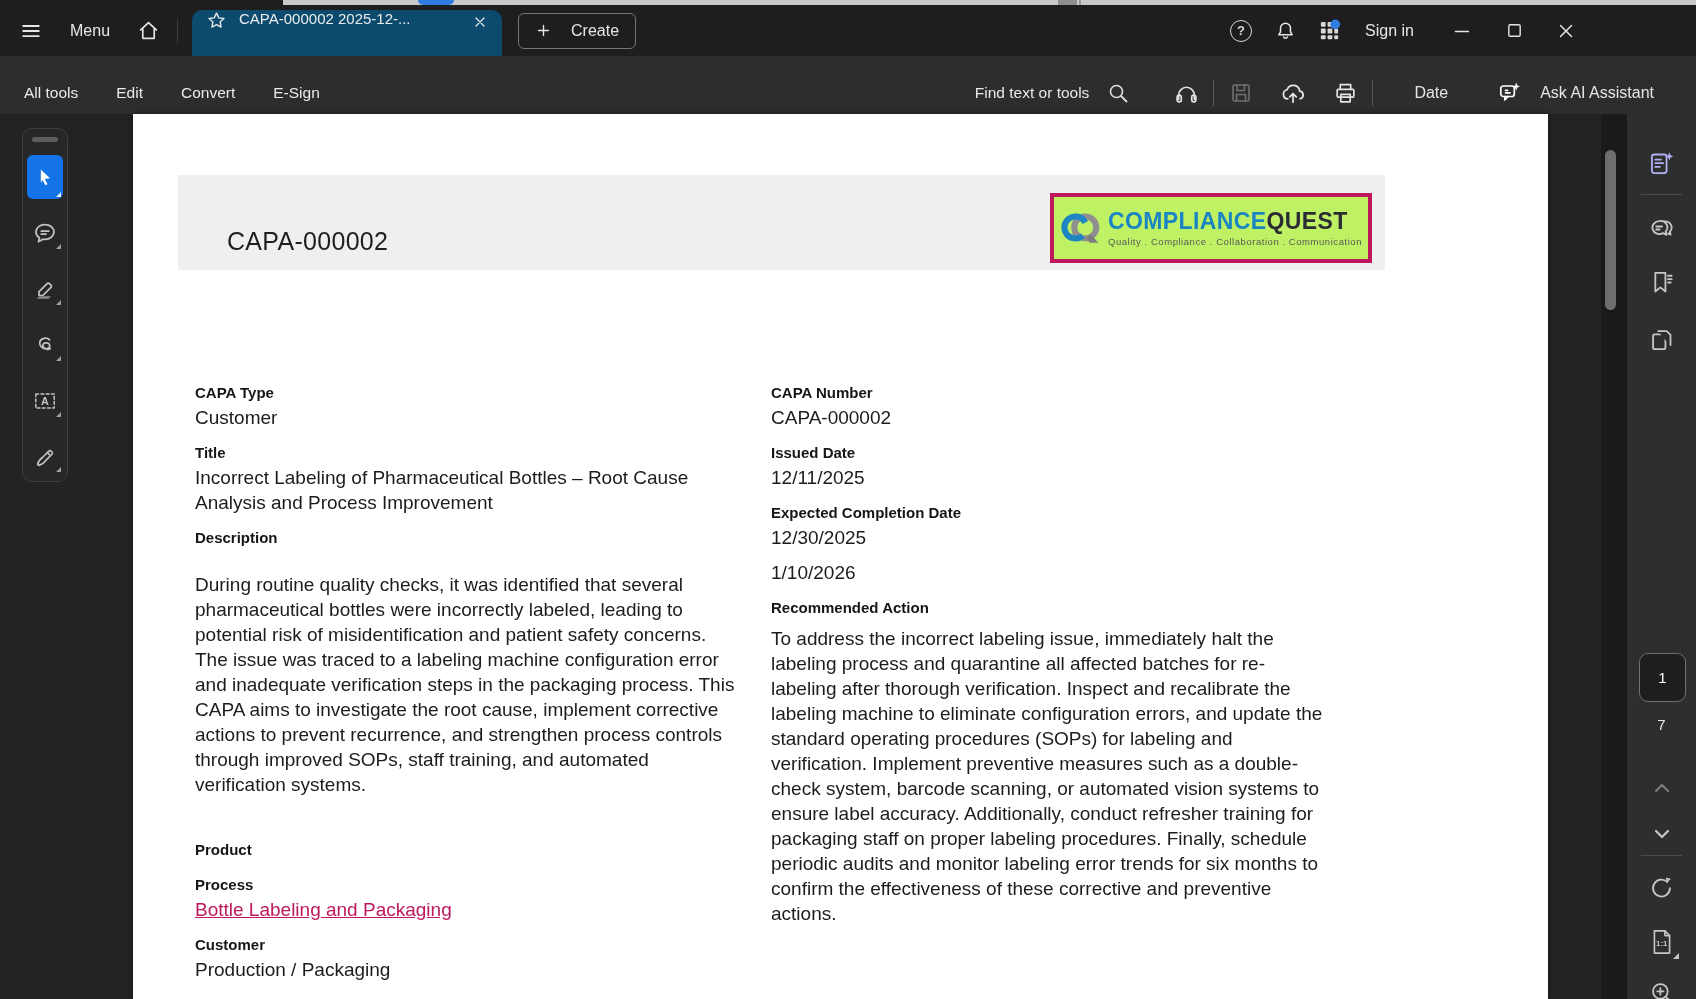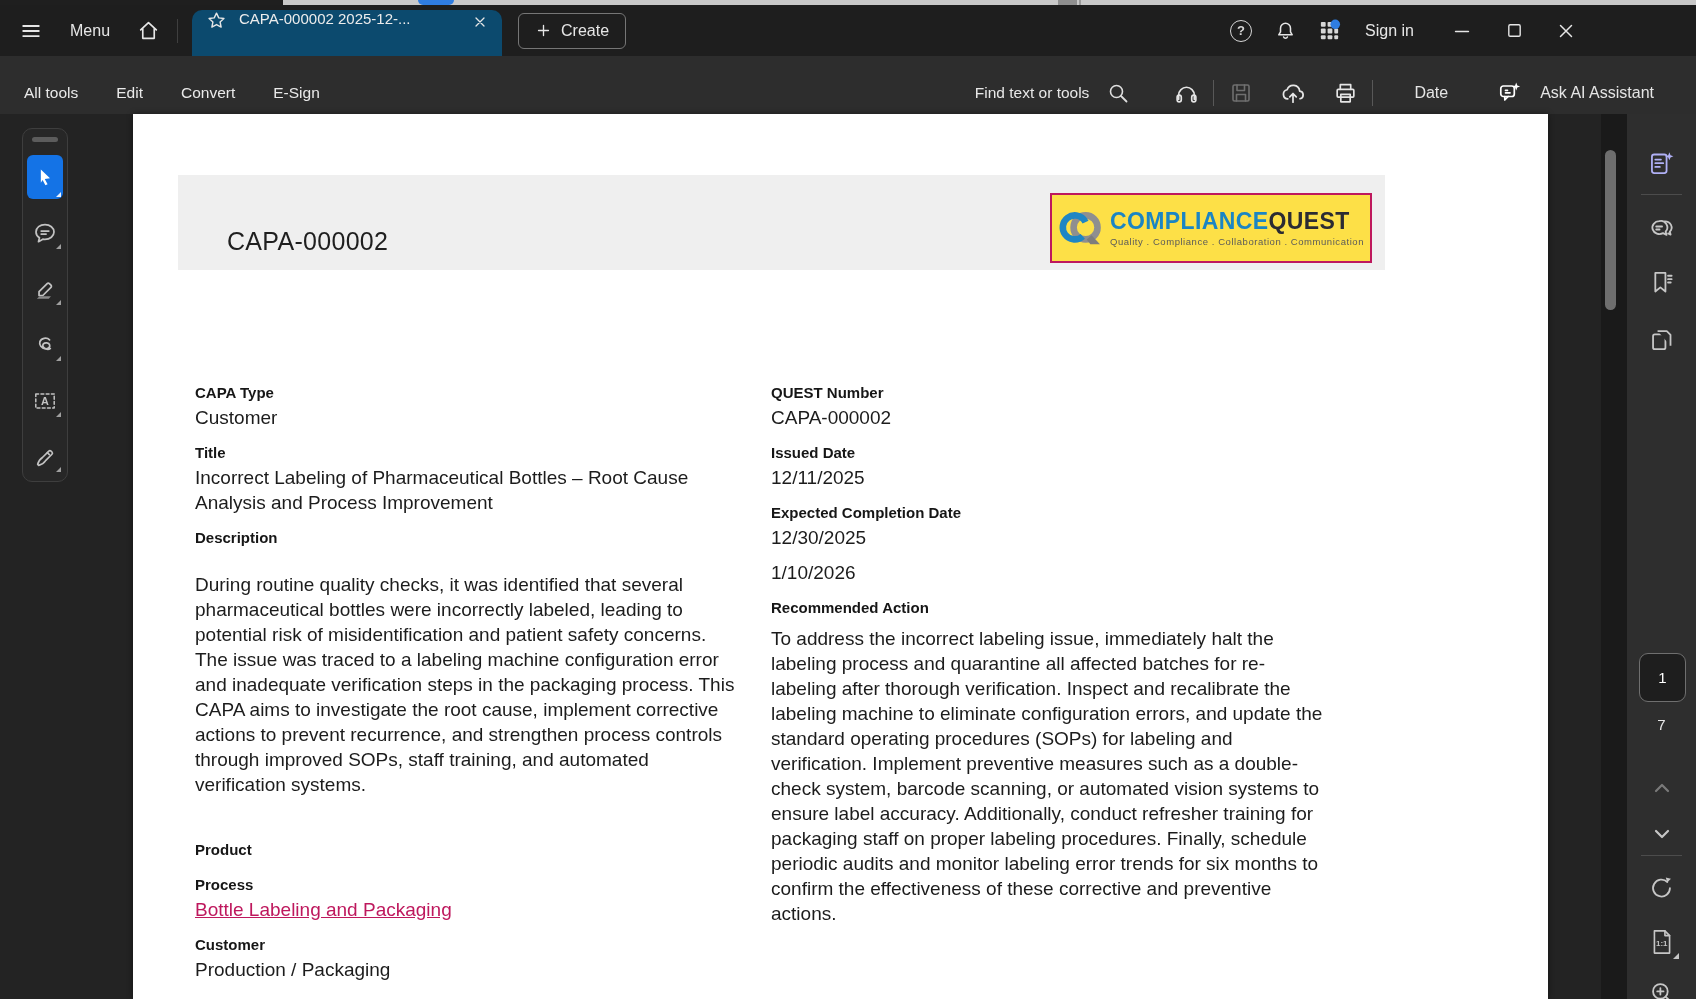--- a/index.html
+++ b/index.html
@@ -19,21 +19,21 @@
   .titlebar{position:absolute;top:5px;left:0;right:0;height:51px;background:#1e1e1e;display:flex;align-items:center;color:#e6e6e6}
   .titlebar button{background:none;border:none;color:inherit;font:inherit;cursor:pointer;padding:0}
   .menu-btn{display:flex;align-items:center;gap:28px;margin-left:20px;font-size:15px;color:#e6e6e6}
   .home-btn{margin-left:26px;display:flex;align-items:center}
   .tb-vdiv{width:1px;height:24px;background:#3f3f3f;margin:0 14px 0 16px}
   .tab{align-self:flex-end;height:46px;width:286px;background:#0c4a6e;border-radius:10px 10px 0 0;
        display:flex;align-items:flex-start;padding:0 10px 0 14px;cursor:pointer}
   .tab-title{flex:1;font-size:15px;color:#ececec;white-space:nowrap;overflow:hidden;margin-left:12px}
   .tab-close{display:flex;align-items:center;justify-content:center;width:24px;height:24px;border-radius:4px;color:#cfcfcf}
   .create-btn{margin-left:16px;height:36px;border:1px solid #767676 !important;border-radius:6px;
-       display:flex;align-items:center;gap:9px;padding:0 16px !important;font-size:15px;color:#f0f0f0}
+       display:flex;align-items:center;gap:19px;padding:0 16px !important;font-size:15px;color:#f0f0f0}
   .tb-right{position:absolute;right:0;top:0;height:51px;display:flex;align-items:center;padding-right:104px}
   .tb-icon{width:44px;height:40px;display:flex;align-items:center;justify-content:center;color:#d6d6d6}
   .help-circle{width:20px;height:20px;border:1.7px solid #d6d6d6;border-radius:50%;display:flex;align-items:center;justify-content:center;
        font-size:13px;font-weight:bold;color:#d6d6d6}
   .bell{color:#8a8a8a}
   .signin{margin:0 22px 0 14px;font-size:17px;font-weight:bold;color:#ffffff}
   .winctl{width:52px;height:44px;display:flex;align-items:center;justify-content:center;color:#e2e2e2}
 
   
   .toolbar{position:absolute;top:56px;left:0;right:0;height:74px;background:#2d2d2d;display:flex;align-items:center;color:#e5e5e5}
@@ -52,21 +52,21 @@
   .askai-btn{height:40px;border-radius:20px;color:#fff;font-size:15.5px;font-weight:bold;display:flex;align-items:center;gap:18px;
        padding:0 19px !important;margin-right:23px;background:linear-gradient(90deg,#ef4a50 0%,#b259c9 48%,#5f5bf0 100%)}
 
   
   .main{position:absolute;top:114px;left:0;right:0;bottom:0;background:#232323}
   .page{position:absolute;left:133px;top:0;width:1415px;height:885px;background:#ffffff;box-shadow:0 0 6px rgba(0,0,0,.45)}
 
   
   .band{position:absolute;left:45px;top:61px;width:1207px;height:95px;background:#efefef}
   .doc-number{position:absolute;left:49px;top:52px;font-size:25px;color:#1f1f1f;letter-spacing:.3px}
-  .logo-box{position:absolute;left:872px;top:18px;width:322px;height:70px;background:#fde047;border:2px solid #be185d;
+  .logo-box{position:absolute;left:872px;top:18px;width:322px;height:70px;background:#bef264;border:4px solid #be185d;
        display:flex;align-items:center;padding:0 6px;box-sizing:border-box}
   .logo-text{margin-left:4px}
   .brand{font-size:23px;font-weight:800;letter-spacing:.4px;line-height:24px;white-space:nowrap}
   .brand .b1{color:#1b85c4}
   .brand .b2{color:#2b2b33}
   .tagline{font-size:9.5px;color:#5a5a5a;letter-spacing:.55px;margin-top:3px;text-align:center;white-space:nowrap}
 
   
   .doc-cols{position:absolute;left:62px;top:266px;display:flex}
   .col-left{width:545px;margin-right:31px}
@@ -291,21 +291,21 @@
             <a class="doc-link" href="#">Bottle Labeling and Packaging</a>
           </div>
           <div class="field">
             <div class="f-label">Customer</div>
             <div class="f-value">Production / Packaging</div>
           </div>
         </div>
 
         <div class="col-right">
           <div class="field">
-            <div class="f-label">QUEST Number</div>
+            <div class="f-label">CAPA Number</div>
             <div class="f-value">CAPA-000002</div>
           </div>
           <div class="field">
             <div class="f-label">Issued Date</div>
             <div class="f-value">12/11/2025</div>
           </div>
           <div class="field">
             <div class="f-label">Expected Completion Date</div>
             <div class="f-value">12/30/2025</div>
           </div>

